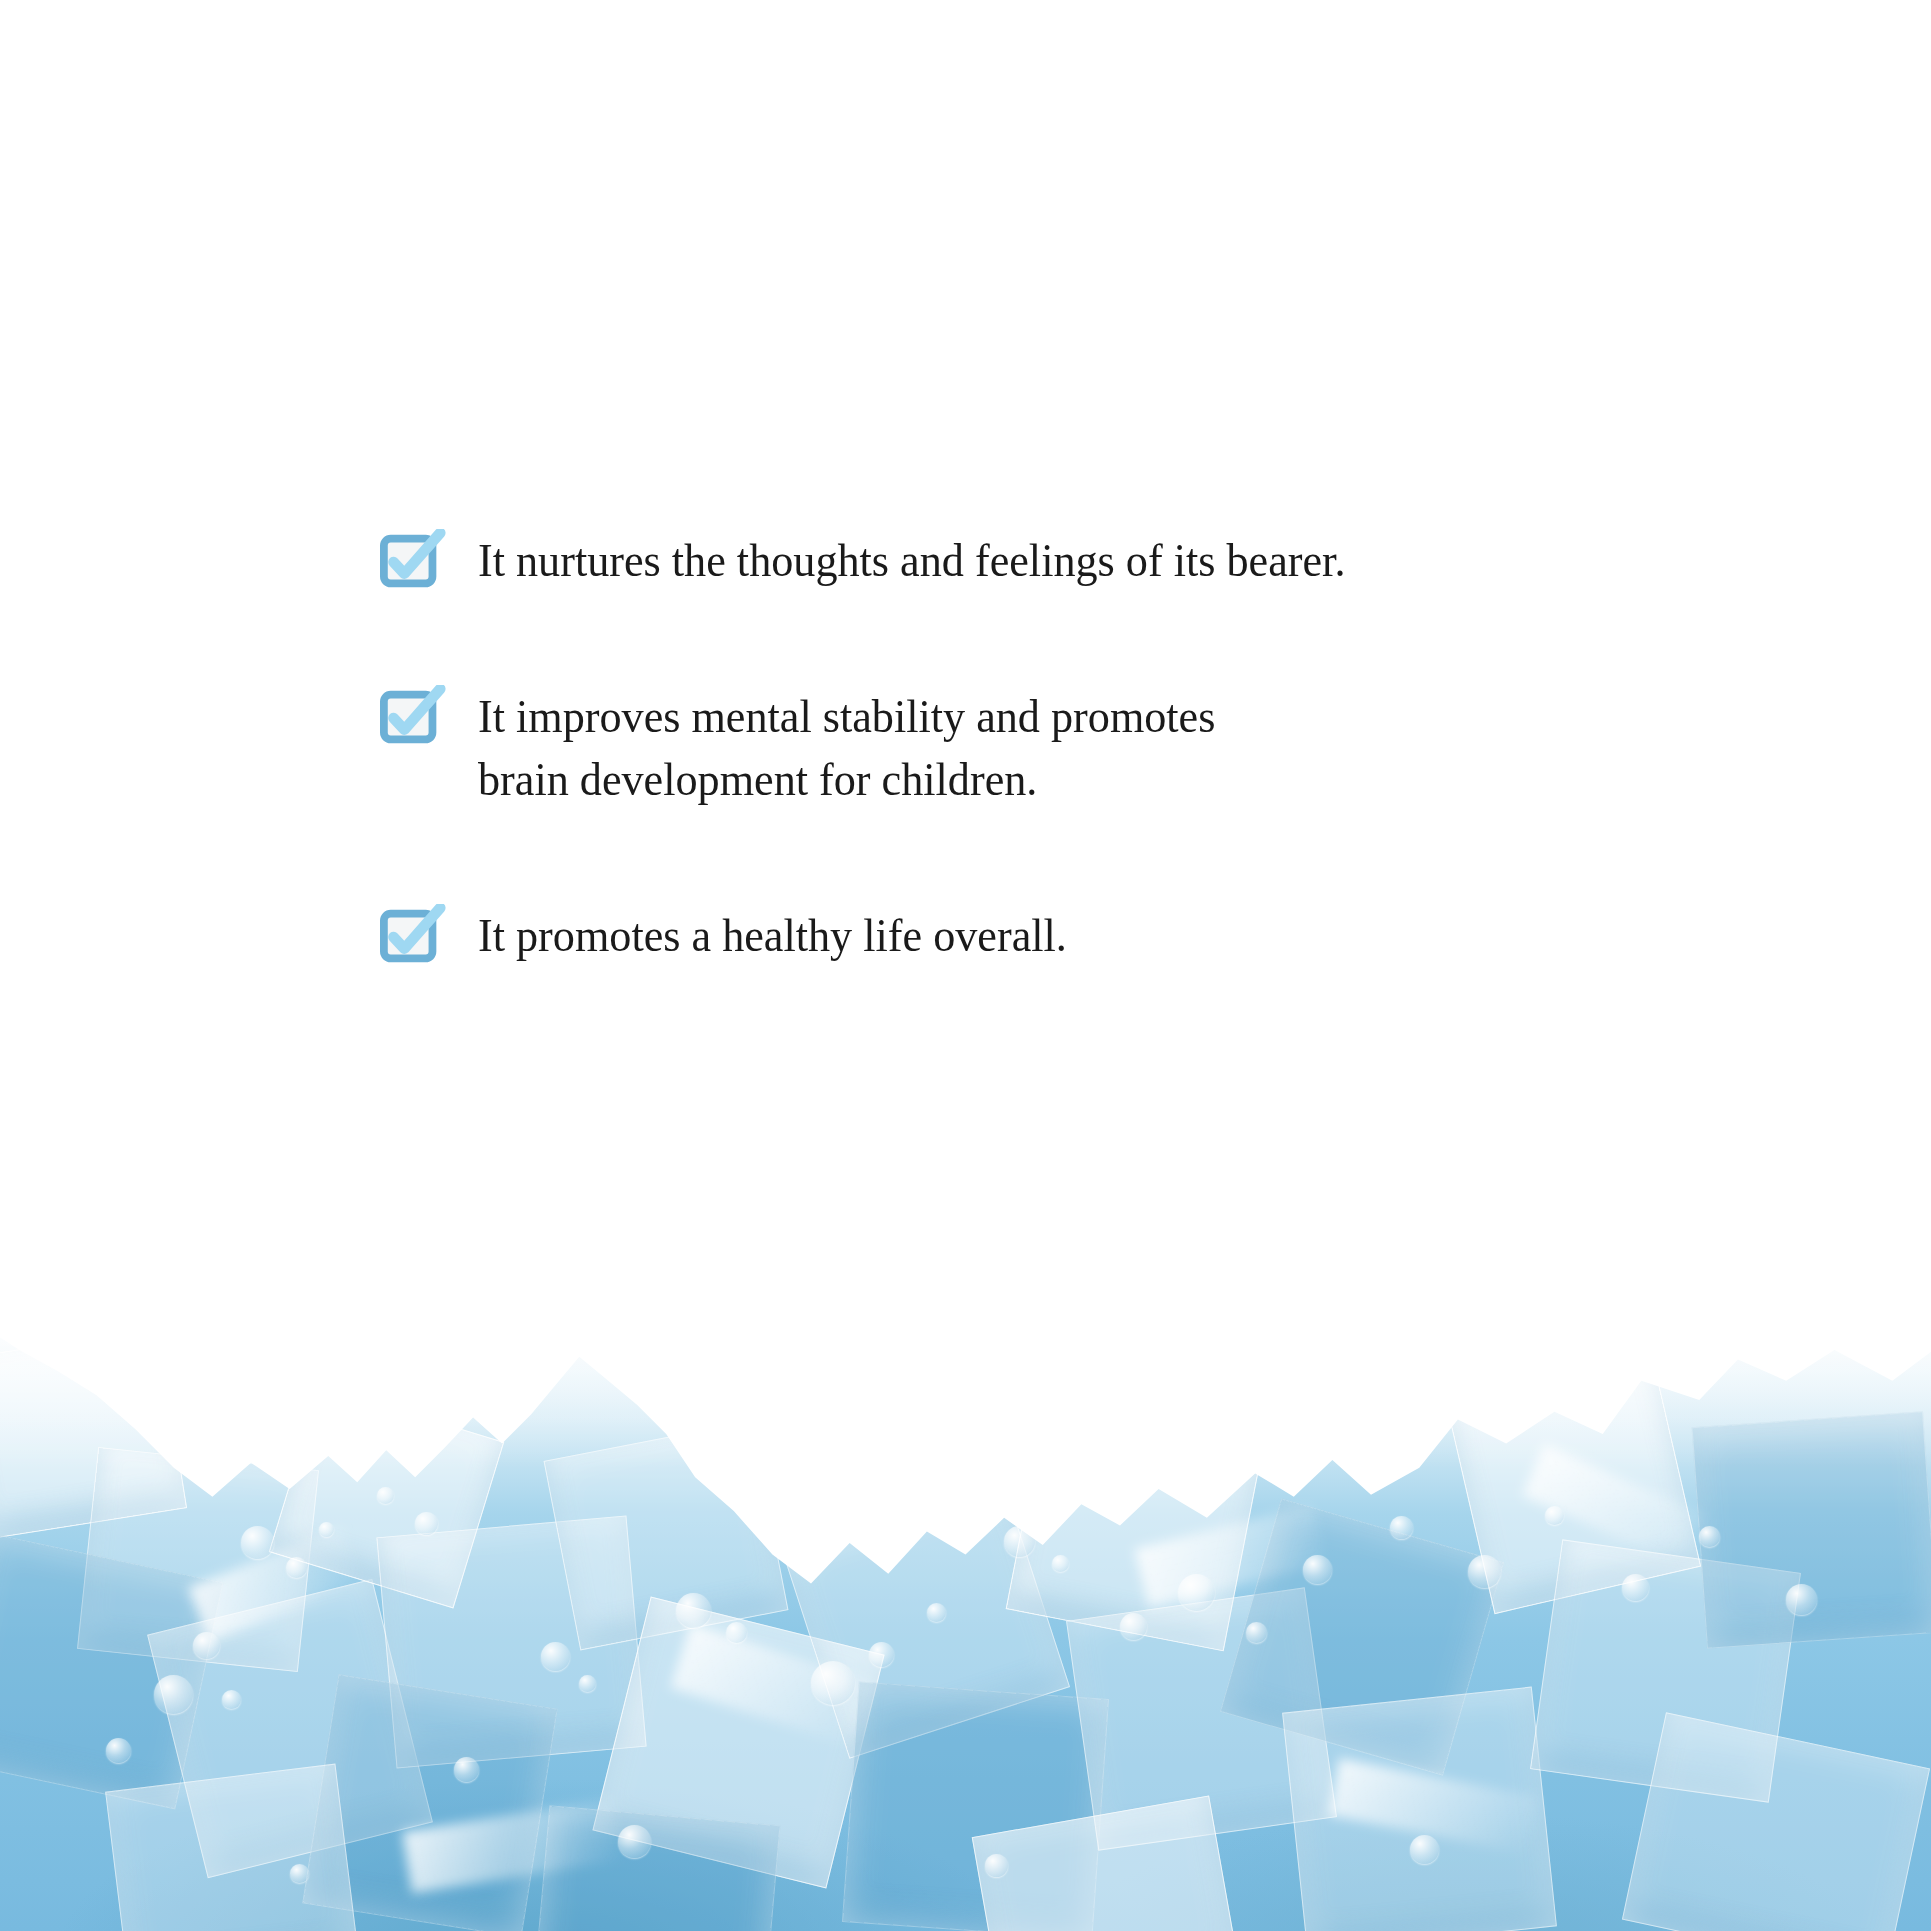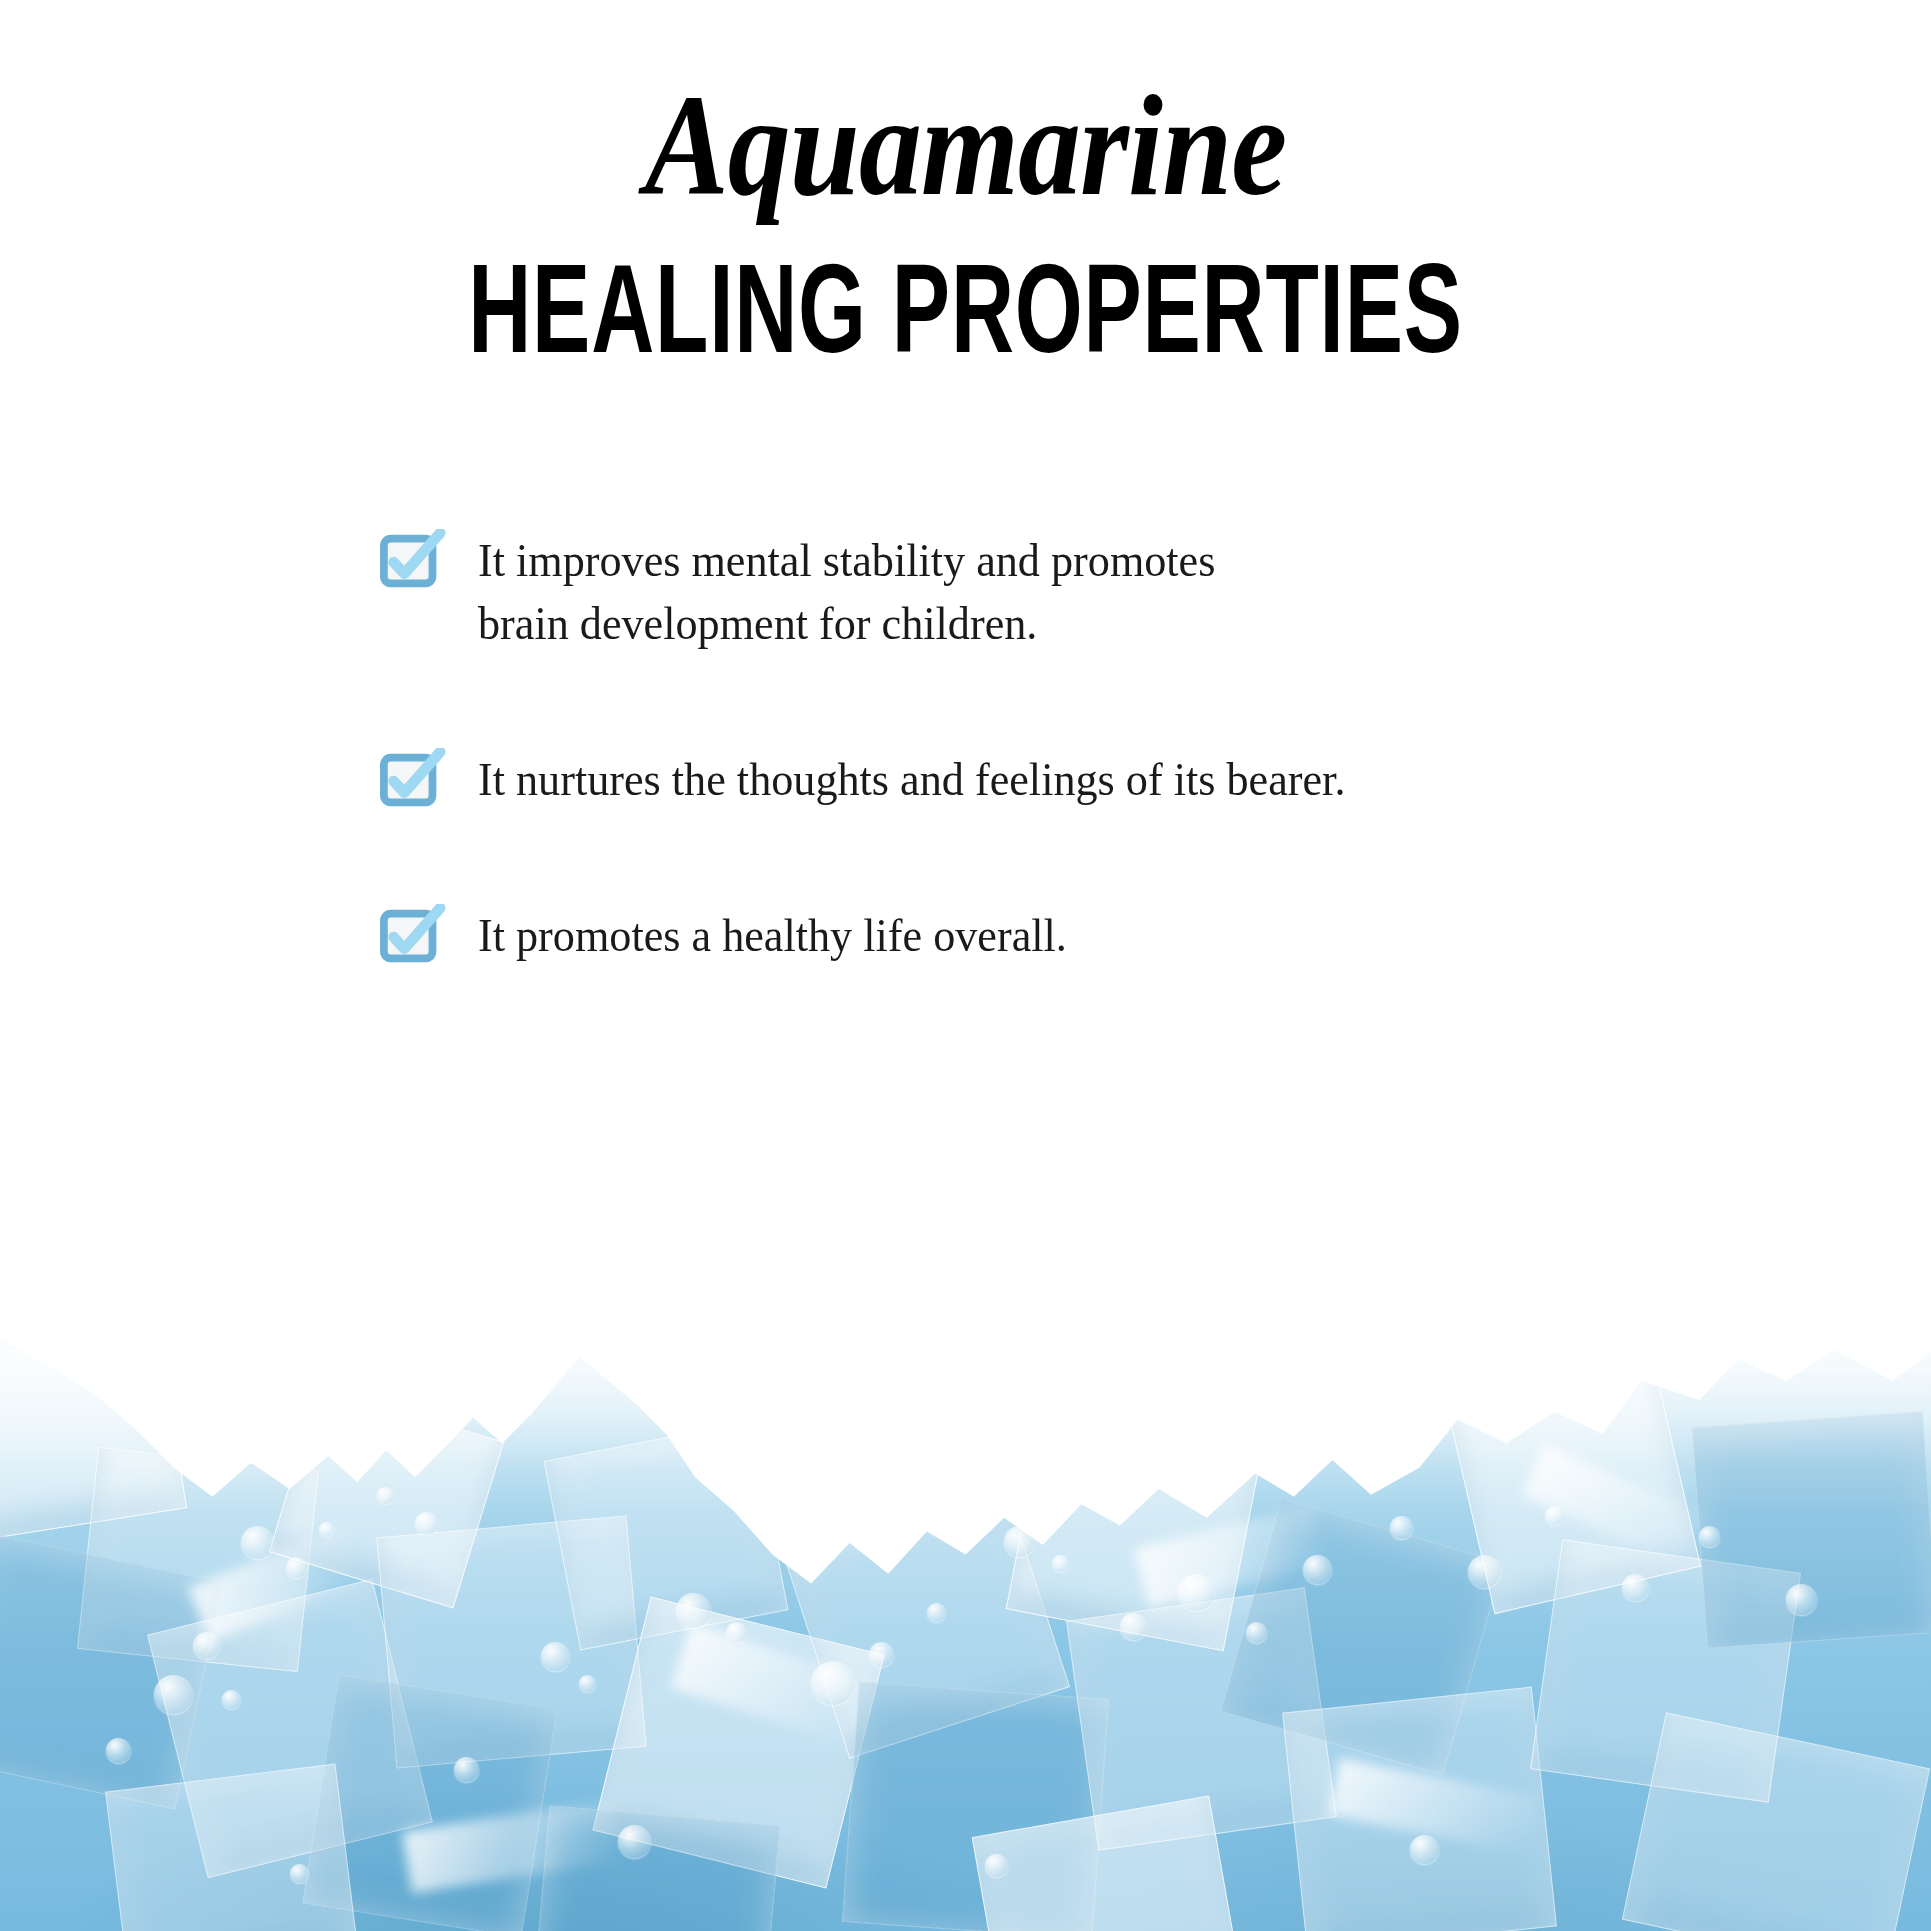--- a/index.html
+++ b/index.html
@@ -153,46 +153,42 @@
     position: absolute;
     background: linear-gradient(120deg, rgba(255,255,255,0.85), rgba(255,255,255,0));
     filter: blur(5.8px);
   }
 </style>
 </head>
 <body>
 
 <div class="poster">
 
-  <div class="header">
-    <div class="title">Aquamarine</div>
-    <div class="subtitle">HEALING PROPERTIES</div>
-  </div>
 
   <div class="list">
+
+    <div class="list-item">
+      <span class="check-wrap">
+        <svg class="check-svg" viewBox="0 0 70 70">
+          <rect x="4" y="10" width="50" height="46" rx="7" ry="7" fill="#f4f6f7" stroke="#6cb0d6" stroke-width="8"></rect>
+          <path d="M14 34 L25 46 L62 4" fill="none" stroke="#9fd8f2" stroke-width="11" stroke-linecap="round" stroke-linejoin="round"></path>
+        </svg>
+      </span>
+      <span class="item-text">It nurtures the thoughts and feelings of its bearer.</span>
+    </div>
 
     <div class="list-item">
       <span class="check-wrap">
         <svg class="check-svg" viewBox="0 0 70 70">
           <rect x="4" y="10" width="50" height="46" rx="7" ry="7" fill="#f4f6f7" stroke="#6cb0d6" stroke-width="8"></rect>
           <path d="M14 34 L25 46 L62 4" fill="none" stroke="#9fd8f2" stroke-width="11" stroke-linecap="round" stroke-linejoin="round"></path>
         </svg>
       </span>
       <span class="item-text">It improves mental stability and promotes
 brain development for children.</span>
-    </div>
-
-    <div class="list-item">
-      <span class="check-wrap">
-        <svg class="check-svg" viewBox="0 0 70 70">
-          <rect x="4" y="10" width="50" height="46" rx="7" ry="7" fill="#f4f6f7" stroke="#6cb0d6" stroke-width="8"></rect>
-          <path d="M14 34 L25 46 L62 4" fill="none" stroke="#9fd8f2" stroke-width="11" stroke-linecap="round" stroke-linejoin="round"></path>
-        </svg>
-      </span>
-      <span class="item-text">It nurtures the thoughts and feelings of its bearer.</span>
     </div>
 
 
 
     <div class="list-item">
       <span class="check-wrap">
         <svg class="check-svg" viewBox="0 0 70 70">
           <rect x="4" y="10" width="50" height="46" rx="7" ry="7" fill="#f4f6f7" stroke="#6cb0d6" stroke-width="8"></rect>
           <path d="M14 34 L25 46 L62 4" fill="none" stroke="#9fd8f2" stroke-width="11" stroke-linecap="round" stroke-linejoin="round"></path>
         </svg>

